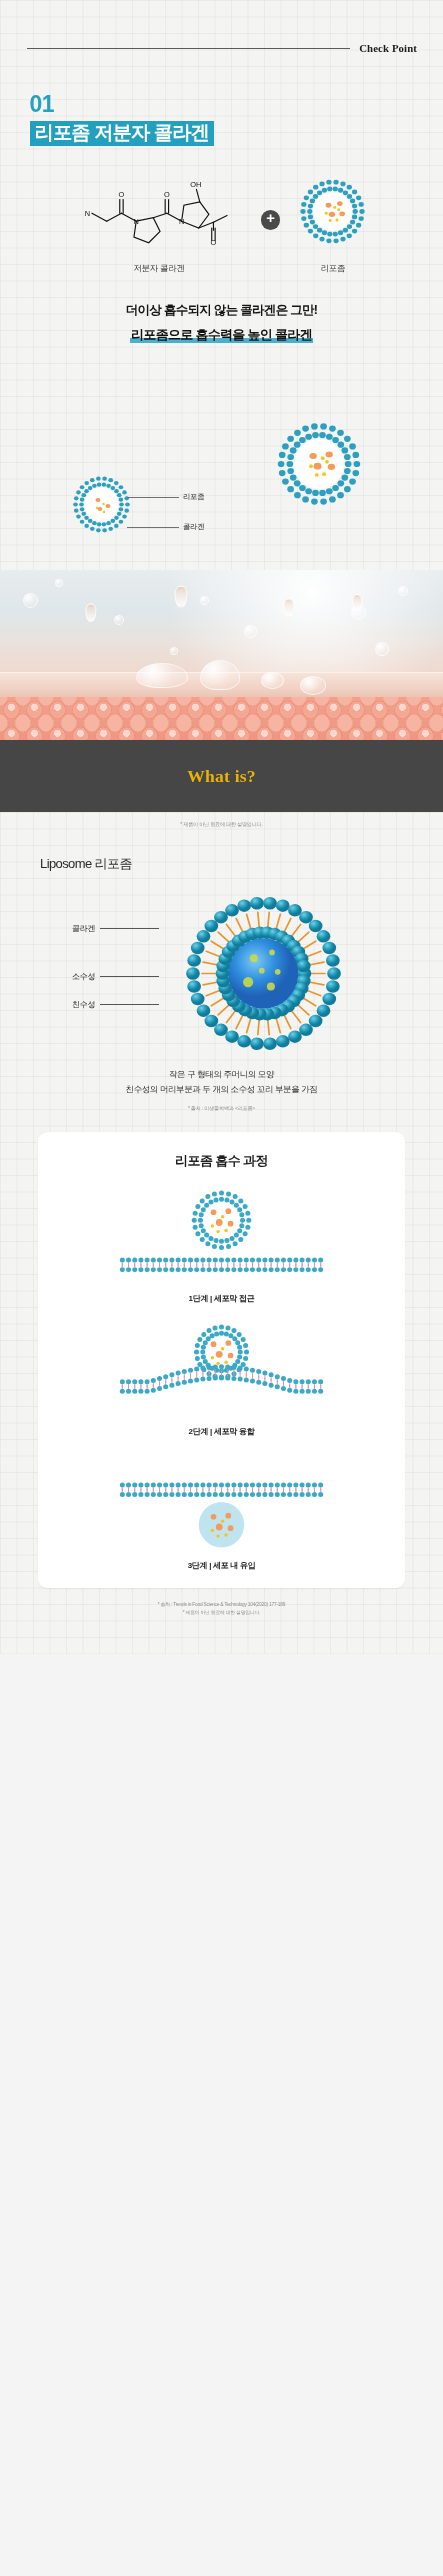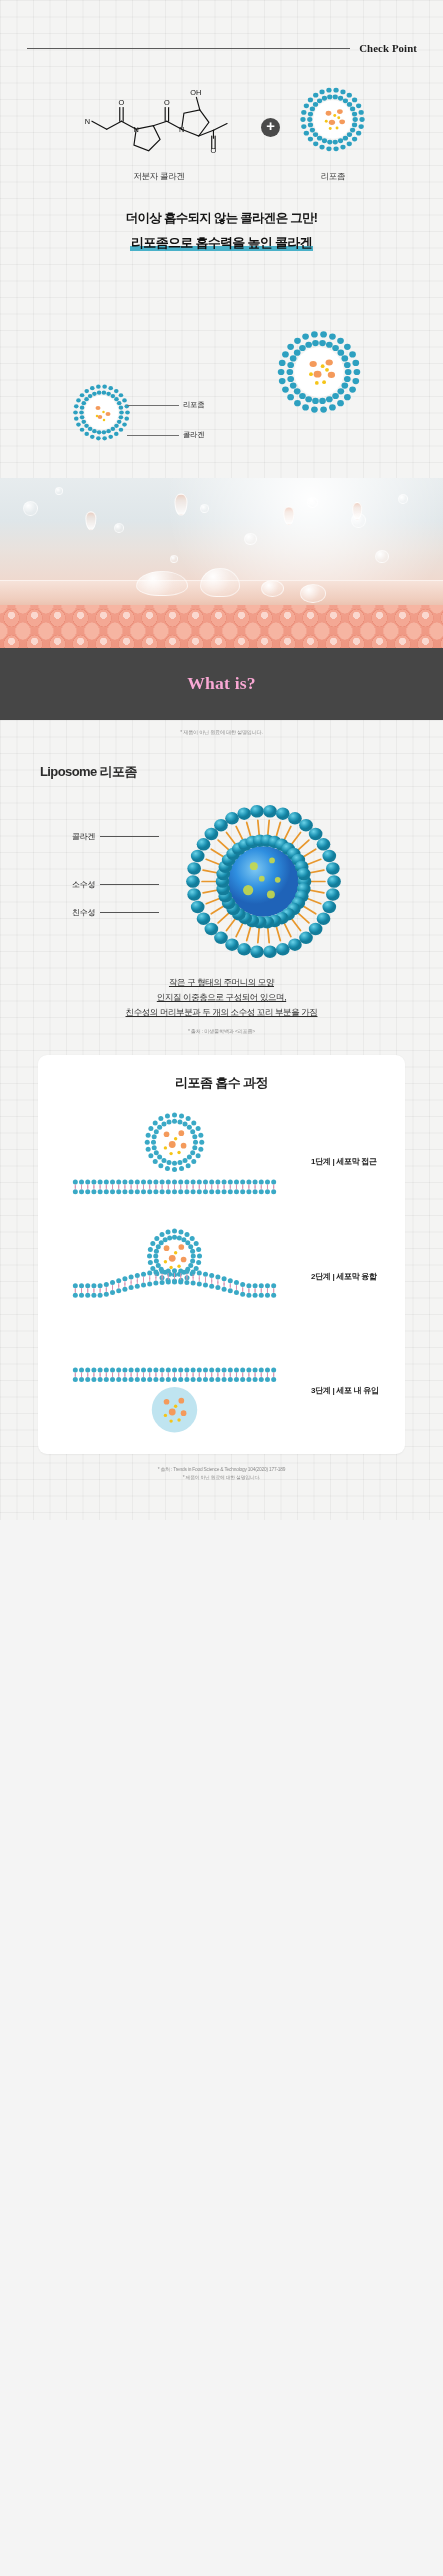--- a/index.html
+++ b/index.html
@@ -126,66 +126,66 @@
       linear-gradient(180deg,#f2a08c,#ee9681);
   }
 
   
   .whatis-band{
     background:#464646; height:72px;
     display:flex; align-items:center; justify-content:center;
   }
   .whatis-text{
     font-family:"Liberation Serif","DejaVu Serif",serif;
-    color:#f9a8d4; font-size:17.6px; font-weight:700; letter-spacing:0.2px;
+    color:#eab308; font-size:17.6px; font-weight:700; letter-spacing:0.2px;
   }
 
   .note-small{
     text-align:center; font-size:5.1px; color:#8a8a8a; letter-spacing:-0.2px;
     padding:9px 0 0 0;
   }
 
   
   .sec2{ padding:0 0 5.7px 0; }
   .lipo-title{
     margin:27px 0 0 40px;
-    font-size:13px; font-weight:700; color:#2b2b2b; letter-spacing:-0.6px;
+    font-size:13px; font-weight:400; color:#2b2b2b; letter-spacing:-0.6px;
   }
   .anatomy{ position:relative; height:176px; margin-top:14.8px; }
   .anatomy .big3d{ position:absolute; left:181px; top:3.4px; }
   .an-callout{ position:absolute; display:flex; align-items:center; }
   .an-callout .c-text{ font-size:8px; color:#1a1a1a; letter-spacing:-0.3px; }
   .an-callout .c-line{ height:0.6px; background:#555; margin-left:4.5px; }
   .an-callout.c1{ left:72px; top:35px; }
   .an-callout.c1 .c-line{ width:59px; }
   .an-callout.c2{ left:72px; top:83px; }
   .an-callout.c2 .c-line{ width:59px; }
   .an-callout.c3{ left:72px; top:111px; }
   .an-callout.c3 .c-line{ width:59px; }
 
   .desc{
     text-align:center; margin-top:3.4px;
-    font-size:8.5px; color:#2c2c2c; line-height:1.75; letter-spacing:-0.4px;text-decoration:underline;
+    font-size:8.5px; color:#2c2c2c; line-height:1.75; letter-spacing:-0.4px;
   }
   .source{
     text-align:center; margin-top:8px;
     font-size:5.1px; color:#8d8d8d; letter-spacing:-0.2px;
   }
 
   
   .card{
     margin:20.5px auto 0 auto; width:367px; background:#ffffff;
     border-radius:9px; padding:19.3px 0 17px 0;
     box-shadow:0 0.6px 1.7px rgba(0,0,0,.05);
   }
   .card-title{
     text-align:center; font-size:13px; font-weight:800; color:#1f1f1f;
     letter-spacing:-0.6px; margin-bottom:9px;
   }
-  .step{ display:flex; flex-direction:row; align-items:center; margin-top:14.8px; }
+  .step{ display:flex; flex-direction:column; align-items:center; margin-top:14.8px; }
   .step-stage{ position:relative; width:273px; height:100px; }
   .step-label{
     margin-top:8px; font-size:8px; font-weight:700; color:#222; letter-spacing:-0.3px;
   }
   .footnotes{
     text-align:center; margin:12.5px 0 0 0; padding-bottom:14.8px;
     font-size:4.8px; color:#8d8d8d; line-height:1.7; letter-spacing:-0.2px;
   }
   .spacer-bottom{ height:17px; }
 </style>
@@ -194,20 +194,22 @@
 
 <div class="page">
 
   <div class="sec1 grid-bg">
 
     <div class="checkpoint-row">
       <div class="cp-line"></div>
       <div class="cp-text">Check Point</div>
     </div>
 
+    <div class="num01">01</div>
+    <div class="title-hl">리포좀 저분자 콜라겐</div>
 
     
     <div class="ingredients">
 
       <div class="ing-col">
         <svg width="165" height="67" viewBox="0 0 290 118">
           <g fill="none" stroke="#111" stroke-width="2" stroke-linecap="round">
 
             <line x1="26" y1="62" x2="52" y2="76"></line>
             <line x1="52" y1="76" x2="78" y2="62"></line>
@@ -671,21 +673,20 @@
         <span class="c-line"></span>
       </div>
       <div class="an-callout c3">
         <span class="c-text">친수성</span>
         <span class="c-line"></span>
       </div>
     </div>
 
     <div class="desc">
       <div>작은 구 형태의 주머니의 모양</div>
-      <div>인지질 이중층으로 구성되어 있으며,</div>
       <div>친수성의 머리부분과 두 개의 소수성 꼬리 부분을 가짐</div>
     </div>
     <div class="source">* 출처 : 미생물학백과 &lt;리포좀&gt;</div>
 
     <div class="card">
       <div class="card-title">리포좀 흡수 과정</div>
 
       <div class="step">
         <div class="step-stage">
           <svg width="273" height="100" viewBox="0 0 480 176">

